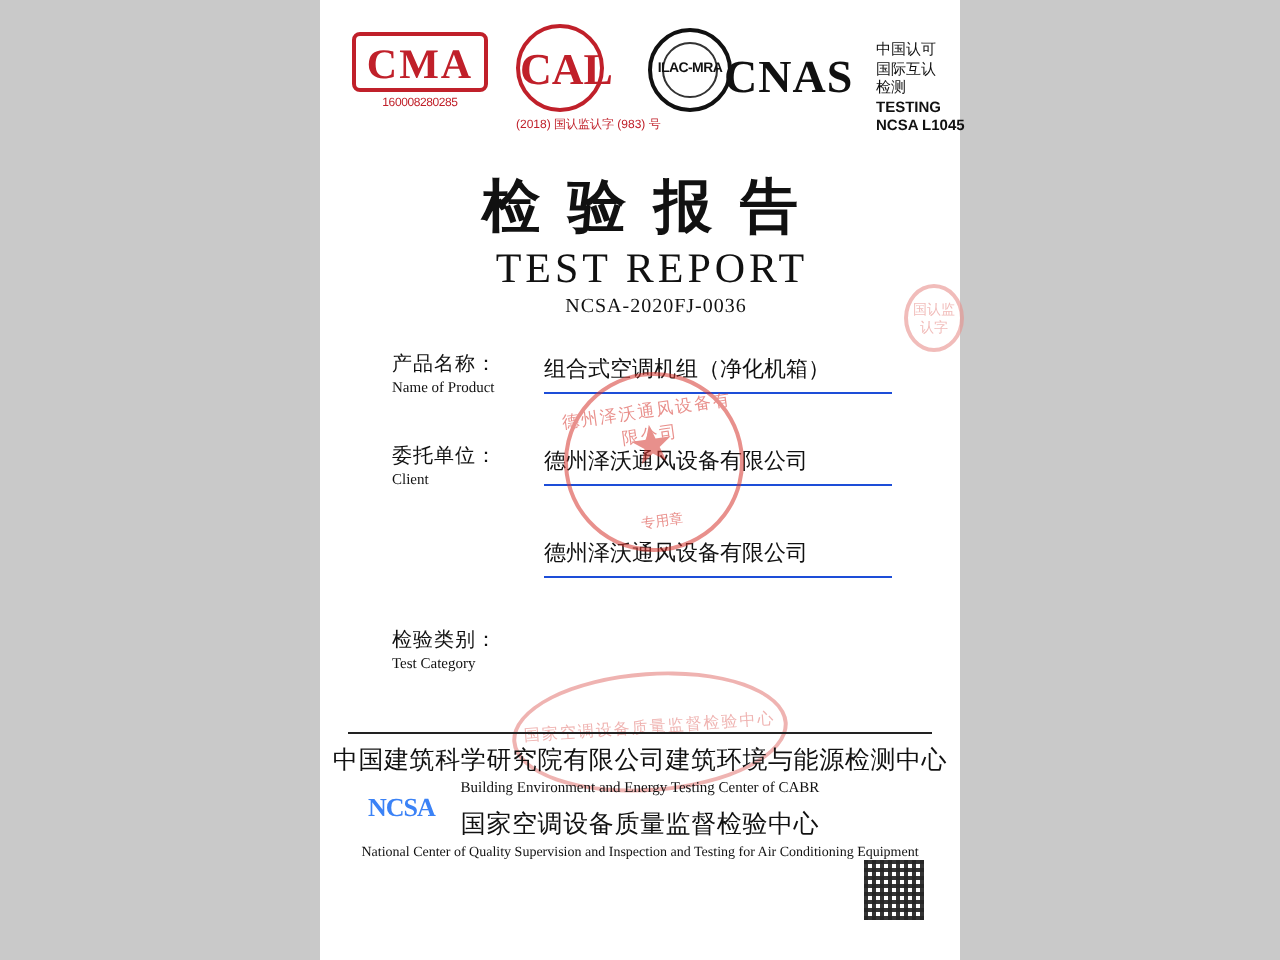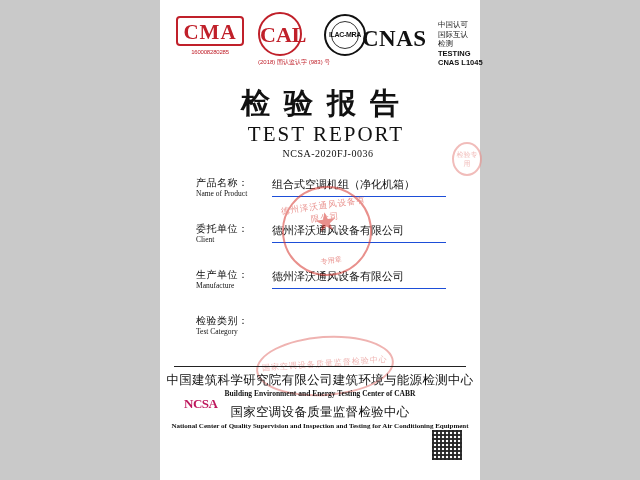--- a/index.html
+++ b/index.html
@@ -241,44 +241,44 @@
     font-size: 12.5px;
     color: #111;
     font-family: "DejaVu Sans", sans-serif;
     letter-spacing: 0.3px;
     line-height: 16px;
   }
   .footer .en1 {
     font-size: 7.5px;
     color: #111;
     font-family: "Liberation Serif", serif;
-    font-weight: bold;
+    font-weight: normal;
     line-height: 11px;
   }
   .footer .cn2 {
     font-size: 12.5px;
     color: #111;
     font-family: "DejaVu Sans", sans-serif;
     letter-spacing: 0.3px;
     line-height: 18px;
     margin-top: 4px;
   }
   .footer .en2 {
     font-size: 7px;
     color: #111;
     font-family: "Liberation Serif", serif;
-    font-weight: bold;
+    font-weight: normal;
     line-height: 10px;
   }
   .ncsa-badge {
     position: absolute;
     left: 24px;
     top: 396px;
     font-size: 13px;
-    color: #be185d;
+    color: #3b82f6;
     font-family: "Liberation Serif", serif;
     font-weight: bold;
     letter-spacing: -0.5px;
   }
 
   
   .qr {
     position: absolute;
     right: 18px;
     top: 430px;
@@ -403,21 +403,21 @@
 
     <div class="logo logo-cnas">
       <div class="cnas-mark">CNAS</div>
     </div>
 
     <div class="logo-text">
       <div>中国认可</div>
       <div>国际互认</div>
       <div>检测</div>
       <div class="en">TESTING</div>
-      <div class="en">CNAS L1045</div>
+      <div class="en">NCSA L1045</div>
     </div>
   </div>
 
   <div class="title-cn">检验报告</div>
   <div class="title-en">TEST REPORT</div>
   <div class="doc-no">NCSA-2020FJ-0036</div>
 
   <div class="fields">
 
     <div class="field-row">
@@ -430,24 +430,20 @@
 
     <div class="field-row">
       <div class="field-label">
         <span class="cn">委托单位：</span>
         <span class="en">Client</span>
       </div>
       <div class="field-value">德州泽沃通风设备有限公司</div>
     </div>
 
     <div class="field-row">
-      <div class="field-label">
-        <span class="cn">生产单位：</span>
-        <span class="en">Manufacture</span>
-      </div>
       <div class="field-value">德州泽沃通风设备有限公司</div>
     </div>
 
     <div class="field-row">
       <div class="field-label">
         <span class="cn">检验类别：</span>
         <span class="en">Test Category</span>
       </div>
     </div>
   </div>
@@ -455,21 +451,21 @@
   <div class="stamp-round">
     <div class="stamp-arc">德州泽沃通风设备有限公司</div>
     <div class="star">
         <span>★</span>
       </div>
     <div class="stamp-bottom">专用章</div>
   </div>
 
   <div class="stamp-oval">国家空调设备质量监督检验中心</div>
 
-  <div class="stamp-edge">检验专用</div>
+  <div class="stamp-edge">国认监认字</div>
 
   <div class="rule"></div>
   <div class="footer">
     <div class="cn1">中国建筑科学研究院有限公司建筑环境与能源检测中心</div>
     <div class="en1">Building Environment and Energy Testing Center of CABR</div>
     <div class="cn2">国家空调设备质量监督检验中心</div>
     <div class="en2">National Center of Quality Supervision and Inspection and Testing for Air Conditioning Equipment</div>
   </div>
 
   <div class="ncsa-badge">

